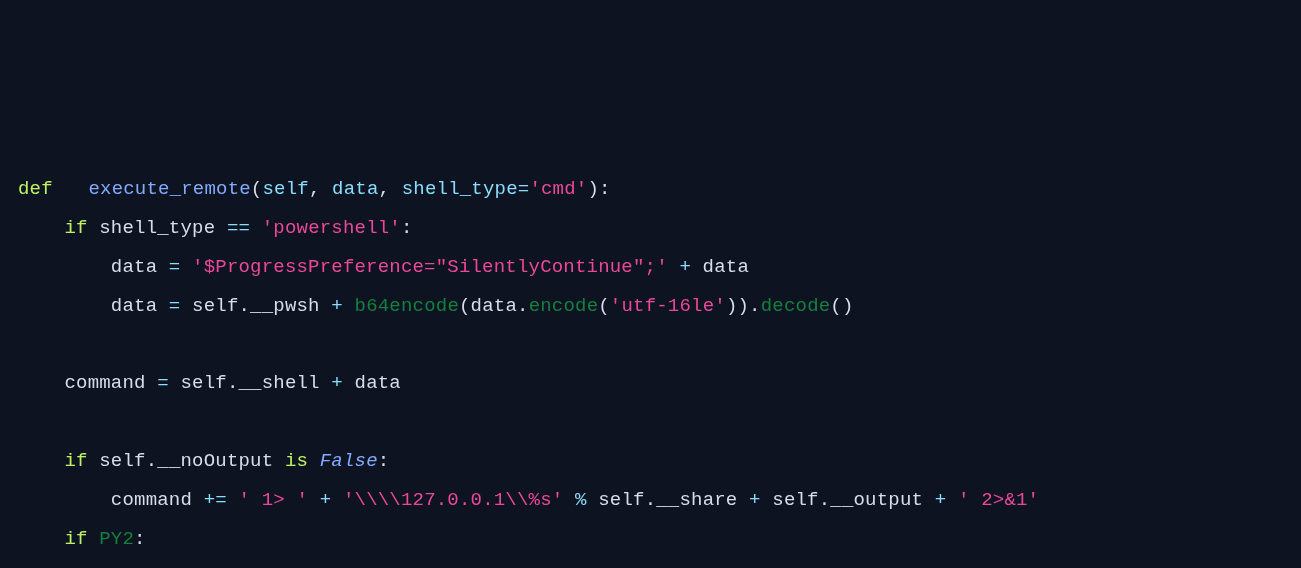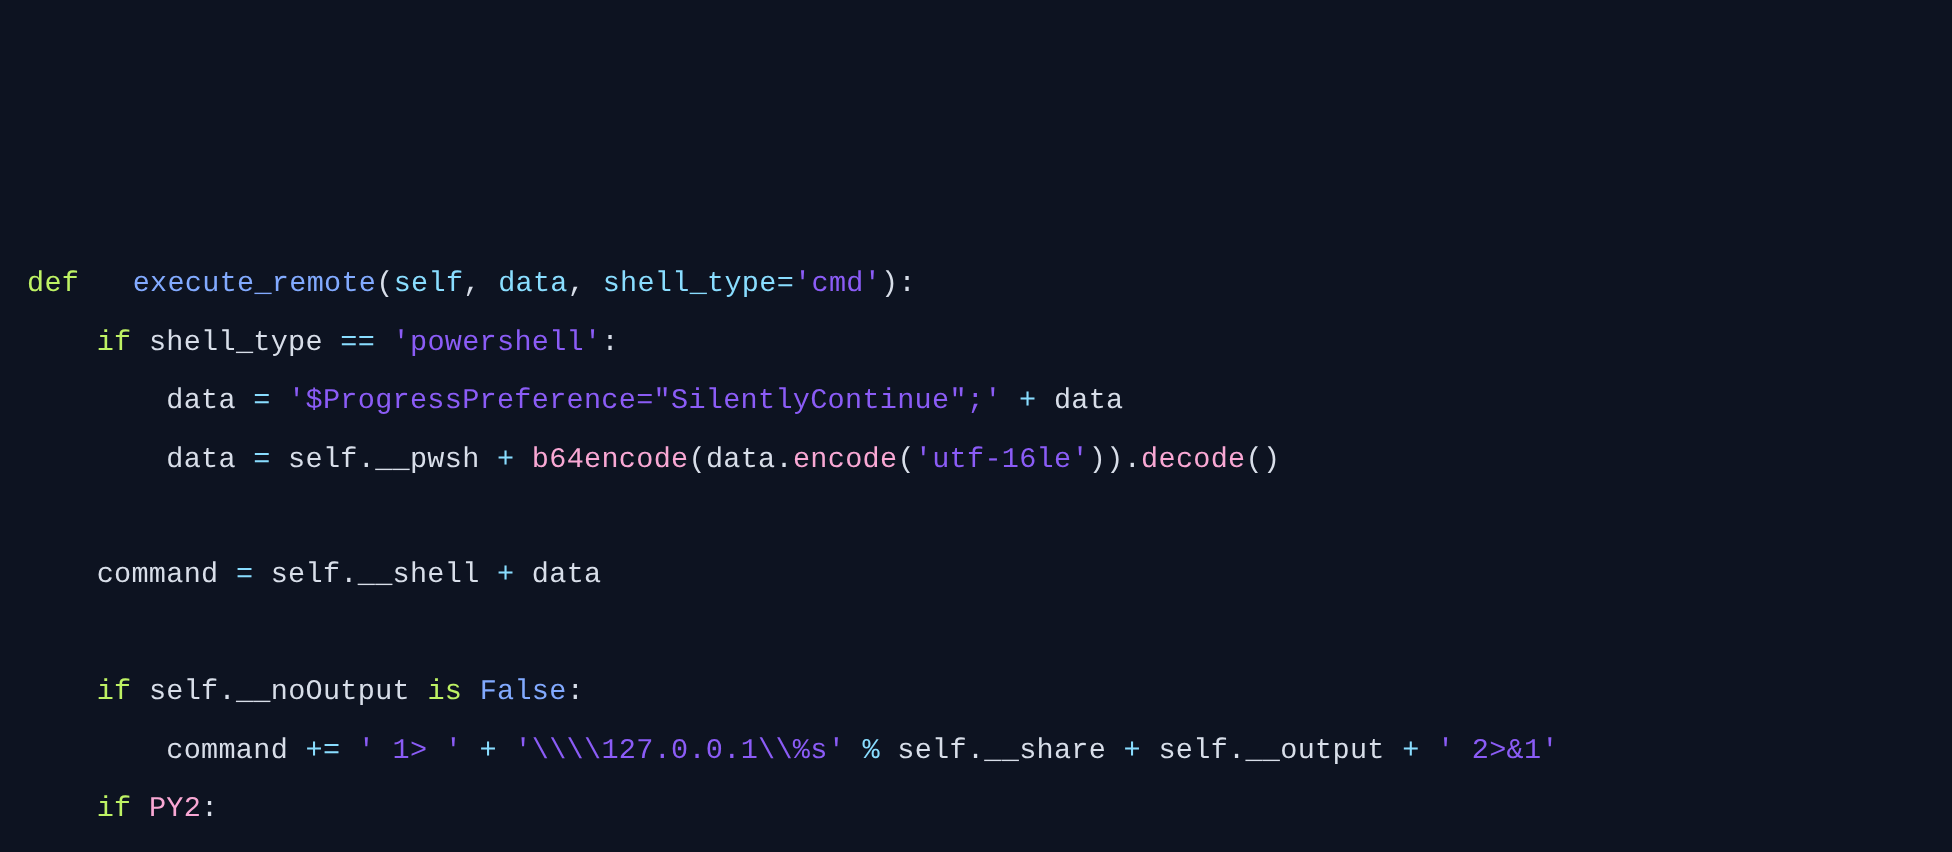--- a/index.html
+++ b/index.html
@@ -12,24 +12,24 @@
     padding: 14px 18px;
     width: 1301px;
     height: 568px;
     overflow: hidden;
     white-space: pre;
     letter-spacing: 0.2px;
   }
   .kw   { color: #bef264; }     
   .nm   { color: #d8dee9; }     
   .fn   { color: #82aaff; margin-left: 24px; }     
-  .call { color: #f9a8d4; }     
-  .str  { color: #8b5cf6; text-align: right; }     
+  .call { color: #15803d; }     
+  .str  { color: #ec4899; text-align: right; }     
   .op   { color: #89ddff; }     
-  .cst  { color: #82aaff; }     
+  .cst  { color: #82aaff; font-style: italic; }     
   .pun  { color: #d8dee9; }     
   .cy   { color: #89ddff; }     
 </style>
 </head>
 <body>
 
 
 
 <div><span><span class="kw">def</span> <span class="fn">execute_remote</span><span class="pun">(</span><span class="cy">self</span><span class="pun">,</span><span> </span><span class="cy">data</span><span class="pun">,</span><span> </span><span class="cy">shell_type</span><span class="op">=</span><span class="str">'cmd'</span><span class="pun">)</span><span class="pun">:</span></span>
 <span><span>    </span><span class="kw">if</span><span> </span><span class="nm">shell_type</span><span> </span><span class="op">==</span><span> </span><span class="str">'powershell'</span><span class="pun">:</span></span>

